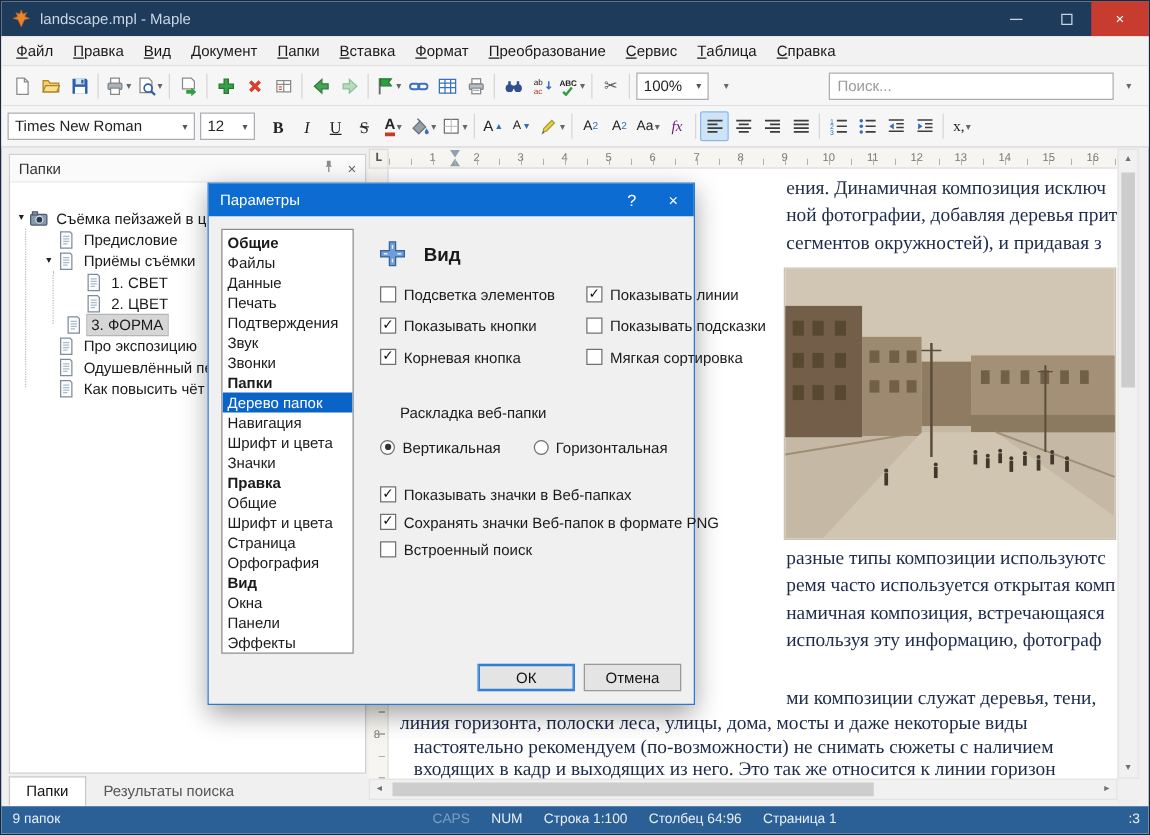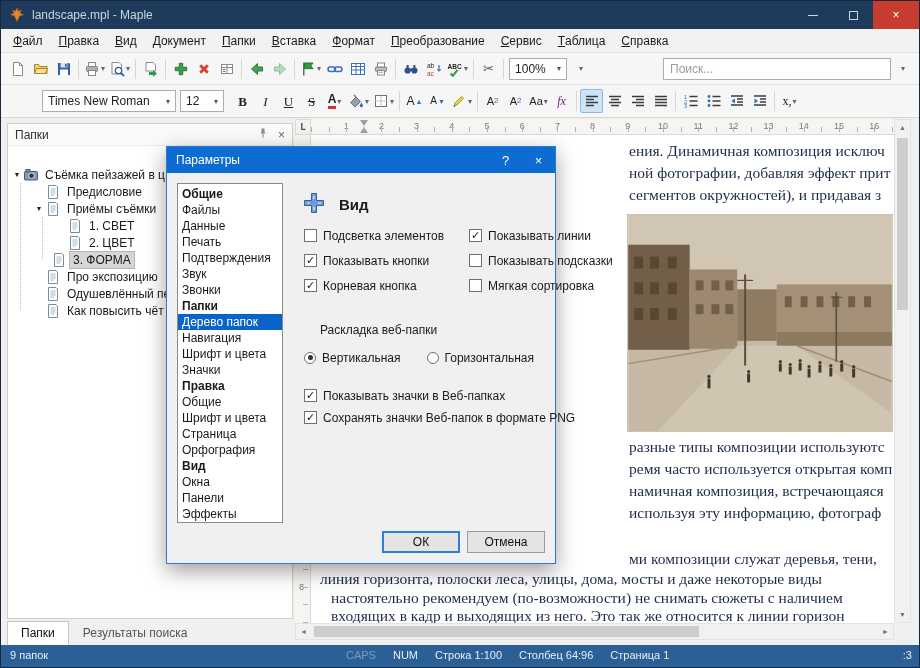--- a/index.html
+++ b/index.html
@@ -26,21 +26,21 @@
   #tb1 { top:52px; height:32px; }
   #tb2 { top:84px; height:33px; border-bottom:1px solid #d6d6d6; }
   .tbrow { display:flex; align-items:center; }
   .tbtn { height:24px; min-width:23px; padding:0 1px; display:flex; align-items:center; justify-content:center; border:1px solid transparent; border-radius:2px; color:#333; }
   .tbtn.active { background:#cfe3f7; border-color:#8ab8e8; }
   .tbtn .dd { font-size:8px; color:#666; margin-left:1px; }
   .tsep { width:1px; height:20px; background:#d6d6d6; margin:0 3px; align-self:center; }
   .ticon { display:flex; align-items:center; justify-content:center; line-height:1; }
   .combo { height:22px; background:#fff; border:1px solid #abadb3; display:flex; align-items:center; padding:0 5px; color:#222; }
   .combo .dd { margin-left:auto; padding-left:6px; color:#555; font-size:8px; }
-  #font-combo { width:134px; margin-right:4px;margin-left:36px; }
+  #font-combo { width:150px; margin-right:4px; }
   #size-combo { width:44px; margin-right:7px; }
   #zoom-combo { width:58px; margin:0 2px; }
   .searchbox { width:228px; height:22px; border:1px solid #abadb3; background:#fff; display:flex; align-items:center; margin-left:auto; }
   .searchbox input { border:none; outline:none; width:100%; padding:0 6px; font:12px "Liberation Sans",sans-serif; color:#333; background:transparent; }
   .searchbox input::placeholder { color:#9a9a9a; }
 
   
   .fpanel { position:absolute; left:6px; top:122px; width:286px; height:496px; background:#fff; border:1px solid #cfcfcf; overflow:hidden; }
   .fpanel-h { height:22px; display:flex; align-items:center; padding:0 7px; color:#333; background:#fafafa; border-bottom:1px solid #ececec; }
   .fpanel-h .sp { margin-left:auto; display:flex; gap:9px; align-items:center; color:#666; }
@@ -687,21 +687,21 @@
         <rect x="226" y="155" width="3" height="9"></rect>
           <circle cx="227.5" cy="153" r="1.6"></circle>
         <rect x="120" y="160" width="3" height="9"></rect>
           <circle cx="121.5" cy="158" r="1.6"></circle>
         <rect x="80" y="165" width="3" height="10"></rect>
           <circle cx="81.5" cy="163" r="1.7"></circle>
       </g>
       <rect x="0" y="0" width="266" height="218" fill="#a67c4a" opacity="0.08"></rect>
     </svg>
   <span class="frag" style="left: 318px; top: 7px;">ения. Динамичная композиция исключ</span>
-      <span class="frag" style="left: 318px; top: 29px;">ной фотографии, добавляя эффект прит</span>
+      <span class="frag" style="left: 318px; top: 29px;">ной фотографии, добавляя деревья прит</span>
       <span class="frag" style="left: 318px; top: 51px;">сегментов окружностей), и придавая з</span>
       <span class="frag" style="left: 318px; top: 303px;">разные типы композиции используютс</span>
       <span class="frag" style="left: 318px; top: 325px;">ремя часто используется открытая комп</span>
       <span class="frag" style="left: 318px; top: 347px;">намичная композиция, встречающаяся</span>
       <span class="frag" style="left: 318px; top: 369px;">используя эту информацию, фотограф</span>
       <span class="frag" style="left: 318px; top: 415px;">ми композиции служат деревья, тени,</span>
       <span class="frag" style="left: 9px; top: 435px;">линия горизонта, полоски леса, улицы, дома, мосты и даже некоторые виды </span>
       <span class="frag" style="left: 20px; top: 454px;">настоятельно рекомендуем (по-возможности) не снимать сюжеты с наличием</span>
       <span class="frag" style="left: 20px; top: 472px;">входящих в кадр и выходящих из него. Это так же относится к линии горизон</span>
     </div>
@@ -809,20 +809,24 @@
       </div>
     <div id="webopts">
         <div class="cbrow">
           <span class="cb">✓</span>
           <span>Показывать значки в Веб-папках</span>
         </div>
         <div class="cbrow">
           <span class="cb">✓</span>
           <span>Сохранять значки Веб-папок в формате PNG</span>
         </div>
+        <div class="cbrow">
+          <span class="cb"></span>
+          <span>Встроенный поиск</span>
+        </div>
       </div>
     <div class="dlg-btns">
       <span class="btn default">ОК</span>
       <span class="btn">Отмена</span>
     </div>
   </div>
 
 </div>
 
 </body></html>

